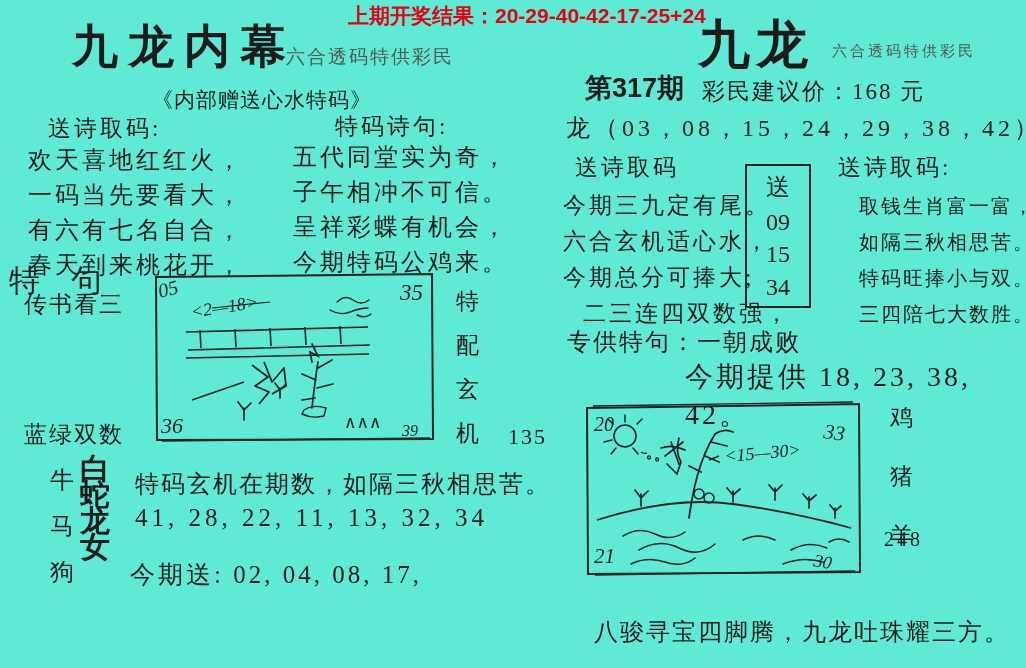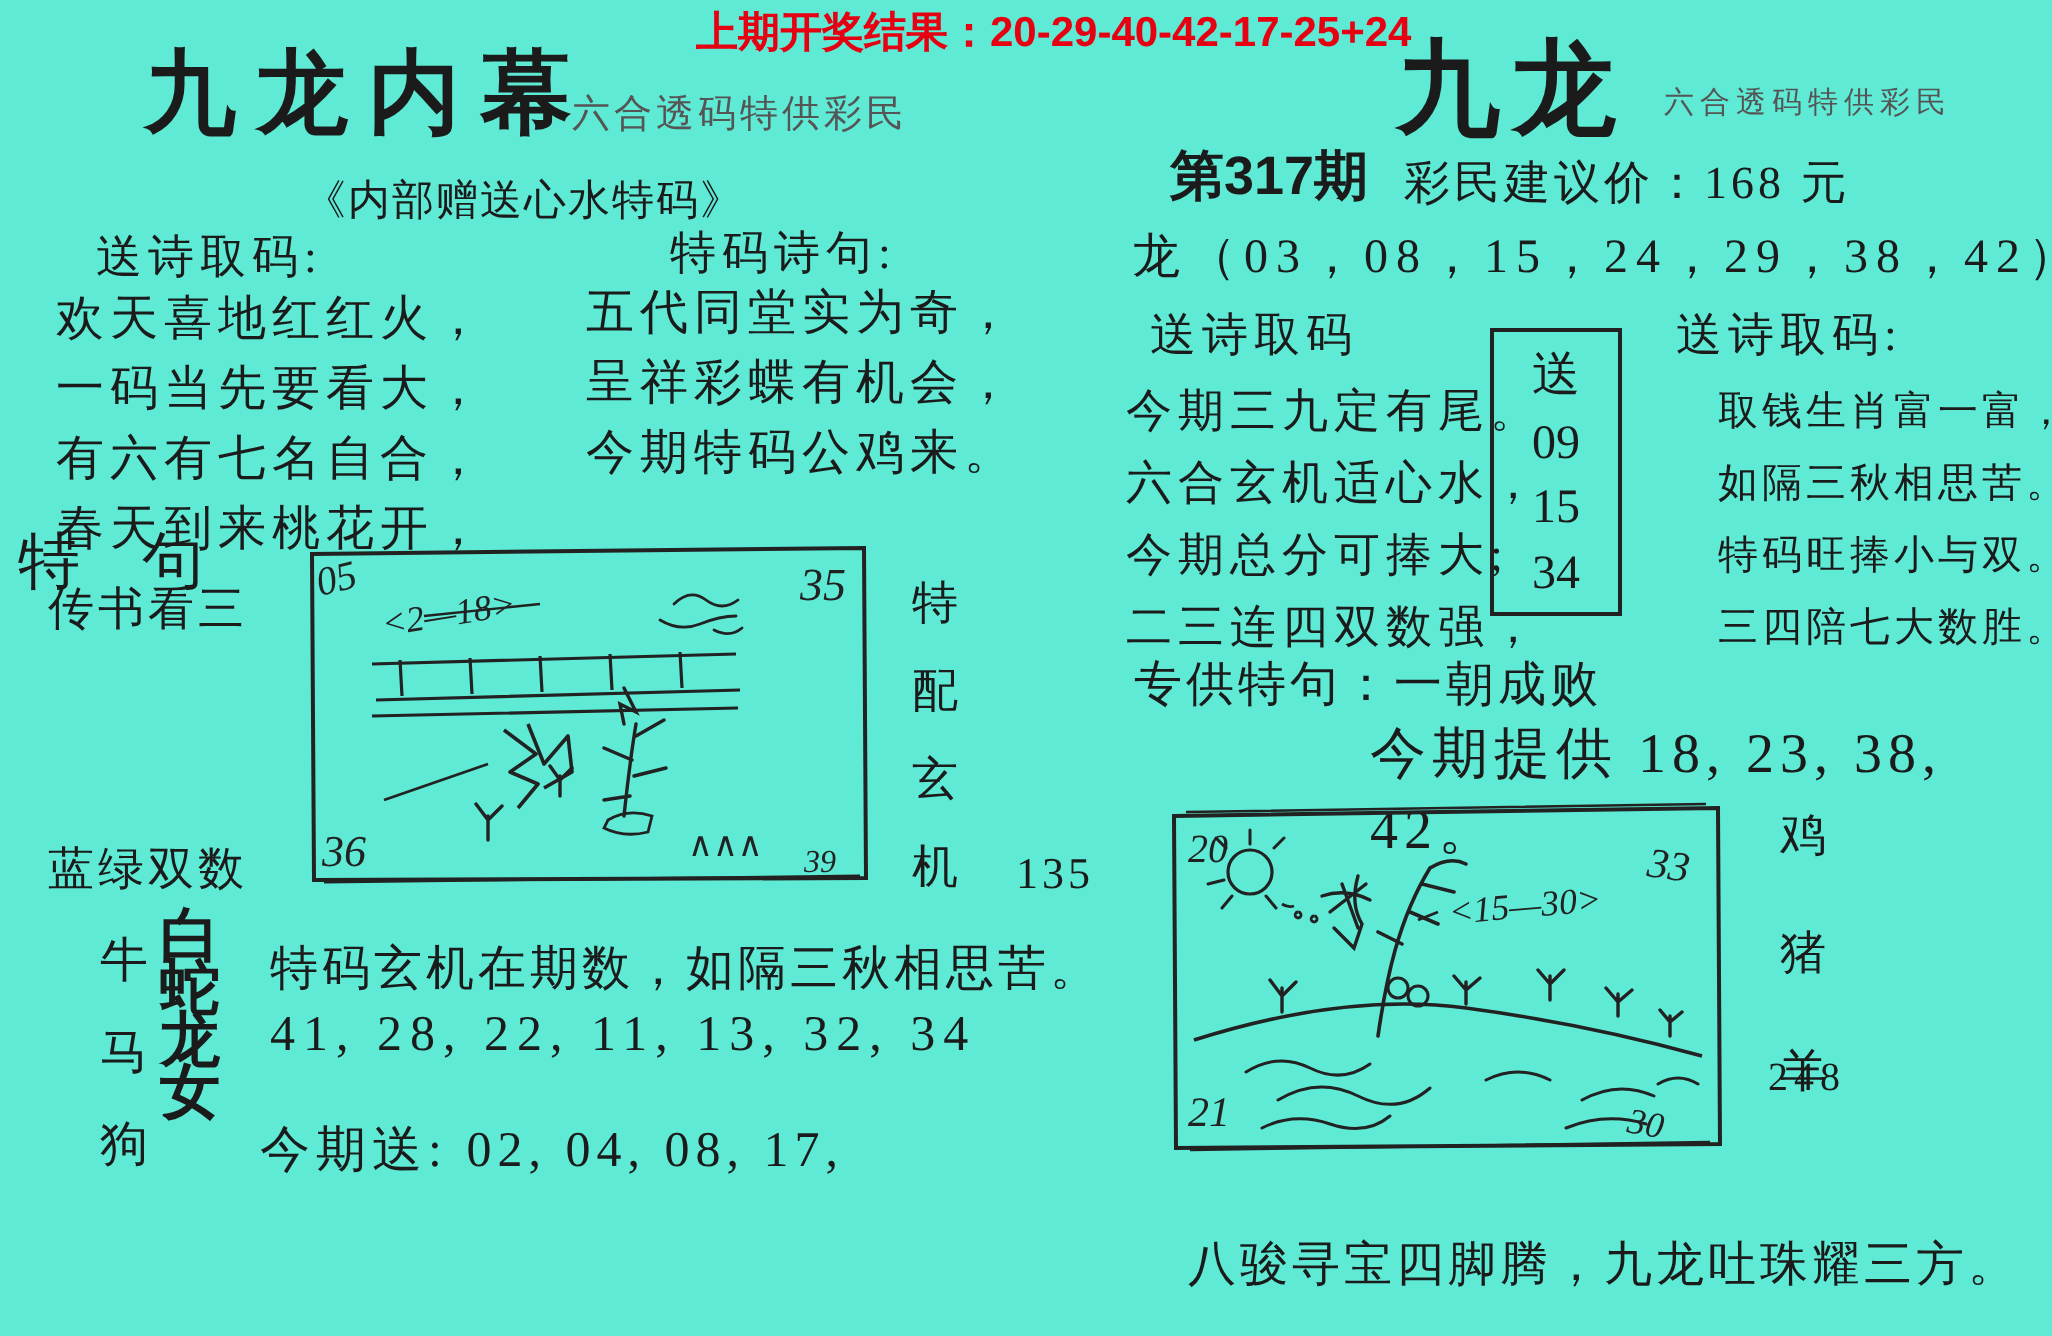--- a/index.html
+++ b/index.html
@@ -35,20 +35,21 @@
   <div class="abs hand" style="left:28px;top:143px;font-size:24px;">
     <div class="poem-line">欢天喜地红红火，</div>
     <div class="poem-line">一码当先要看大，</div>
     <div class="poem-line">有六有七名自合，</div>
     <div class="poem-line">春天到来桃花开，</div>
   </div>
 
   <div class="abs hand" style="left:335px;top:111px;font-size:23px;letter-spacing:3px;">特码诗句:</div>
   <div class="abs hand" style="left:293px;top:140px;font-size:24px;">
     <div class="poem-line">五代同堂实为奇，</div>
+    <div class="poem-line">子午相冲不可信。</div>
     <div class="poem-line">呈祥彩蝶有机会，</div>
     <div class="poem-line">今期特码公鸡来。</div>
   </div>
 
   <div class="abs hand" style="left:9px;top:260px;font-size:31px;">特　句</div>
   <div class="abs hand" style="left:24px;top:289px;font-size:23px;letter-spacing:2px;">传书看三</div>
   <div class="abs hand" style="left:24px;top:419px;font-size:23px;letter-spacing:2px;">蓝绿双数</div>
 
   <div class="abs" style="left:152px;top:270px;">
     <svg width="286" height="174" viewBox="0 0 286 174">
@@ -101,21 +102,21 @@
 
   <div class="abs print" style="left:585px;top:70px;font-size:27px;font-weight:bold;">第317期</div>
   <div class="abs hand" style="left:702px;top:76px;font-size:23px;letter-spacing:2px;">彩民建议价：168 元</div>
   <div class="abs hand" style="left:566px;top:112px;font-size:24px;letter-spacing:4px;white-space:nowrap;">龙（03，08，15，24，29，38，42）狗</div>
 
   <div class="abs hand" style="left:575px;top:152px;font-size:23px;letter-spacing:3px;">送诗取码</div>
   <div class="abs hand" style="left:563px;top:188px;font-size:23px;">
     <div class="poem-line" style="line-height:36px;">今期三九定有尾。</div>
     <div class="poem-line" style="line-height:36px;">六合玄机适心水，</div>
     <div class="poem-line" style="line-height:36px;">今期总分可捧大;</div>
-    <div class="poem-line" style="line-height:36px;">二三连四双数强，</div>
+    <div class="poem-line" style="line-height:36px;margin-left:20px;">二三连四双数强，</div>
   </div>
 
   <div class="abs box vcol hand" style="left:745px;top:164px;width:62px;height:140px;justify-content:space-evenly;font-size:24px;">
     <span>送</span>
     <span>09</span>
     <span>15</span>
     <span>34</span>
   </div>
 
   <div class="abs hand" style="left:838px;top:152px;font-size:23px;letter-spacing:3px;">送诗取码:</div>

